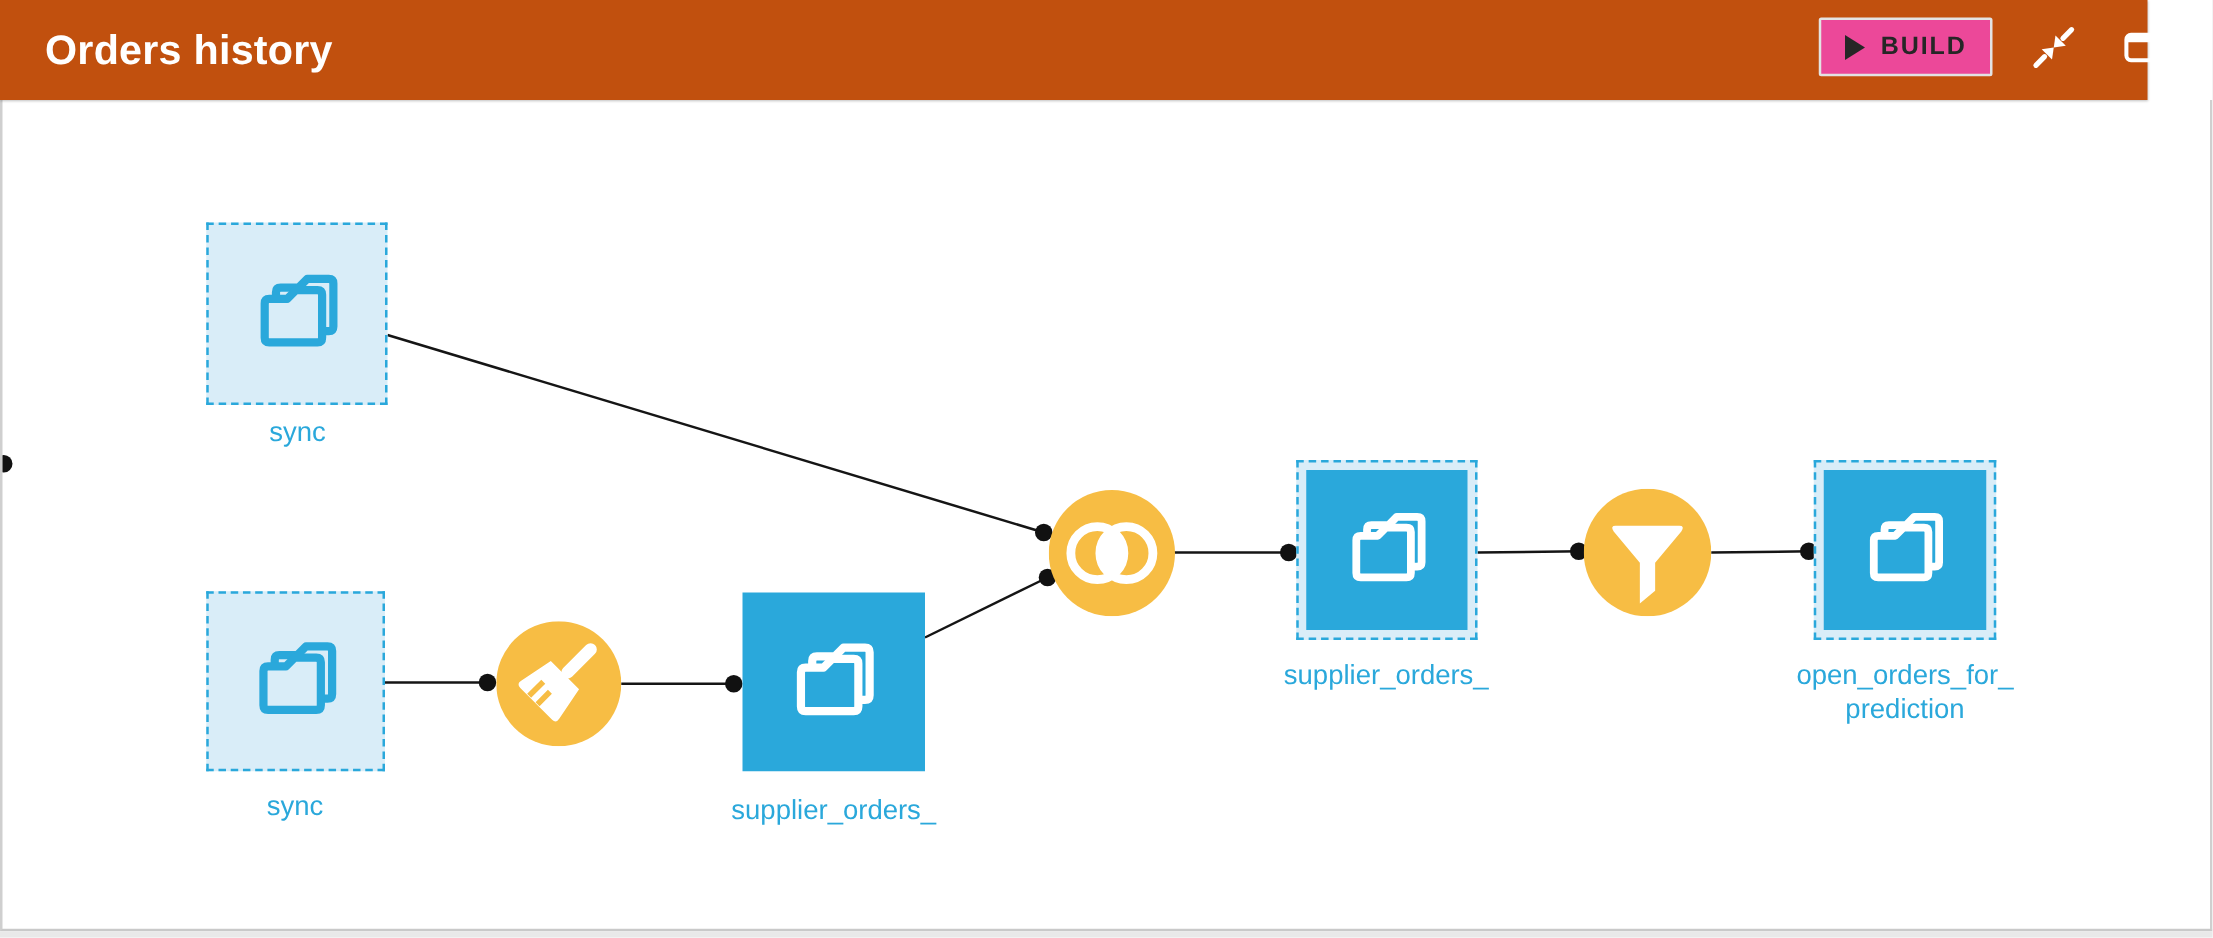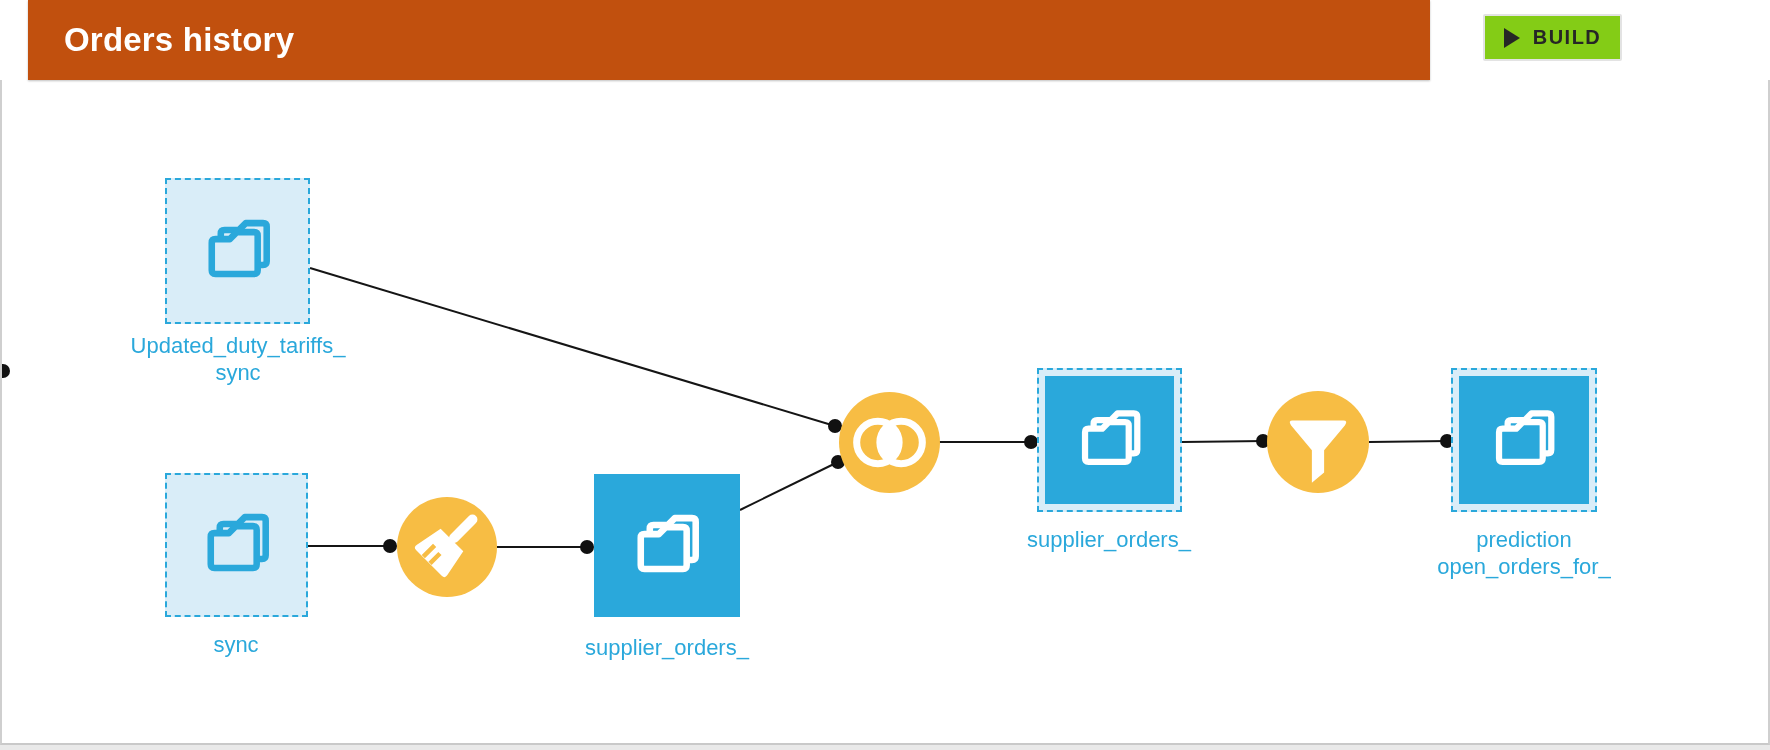--- a/index.html
+++ b/index.html
@@ -1,23 +1,23 @@
 <!DOCTYPE html>
 <html><head>
 <meta charset="utf-8">
 <style>
   html,body{margin:0;padding:0;background:#eaeaea;font-family:"Liberation Sans",sans-serif;}
   .app{position:relative;width:1770px;height:750px;overflow:hidden;background:#fff;}
 
   
-  .header{position:absolute;left:0;top:0;width:1402px;height:80px;background:#c1500e;
-          box-shadow:0 1px 2px rgba(0,0,0,.25);z-index:5;margin-left:28px;}
+  .header{position:absolute;left:0;top:0;width:1718px;height:80px;background:#c1500e;
+          box-shadow:0 1px 2px rgba(0,0,0,.25);z-index:5;}
   .header-title{position:absolute;left:36px;top:0;height:80px;line-height:80px;
                 color:#fff;font-size:33px;font-weight:600;letter-spacing:.2px;}
-  .build-btn{position:absolute;left:1455px;top:14px;width:139px;height:47px;background:#84cc16;
+  .build-btn{position:absolute;left:1455px;top:14px;width:139px;height:47px;background:#ec4899;
              border:2px solid #e3e3e3;border-radius:2px;box-sizing:border-box;
              display:flex;align-items:center;justify-content:center;gap:13px;cursor:pointer;}
   .build-btn .play{width:0;height:0;border-left:16px solid #262626;
                    border-top:10px solid transparent;border-bottom:10px solid transparent;}
   .build-btn .build-label{color:#262626;font-size:20px;font-weight:700;letter-spacing:1.5px;}
   .hdr-icon{position:absolute;top:15px;width:46px;height:46px;display:flex;
             align-items:center;justify-content:center;cursor:pointer;}
   .hdr-icon svg{width:46px;height:46px;}
 
   
@@ -112,21 +112,20 @@
         <circle cx="1" cy="291" r="7"></circle>
       </g>
     </svg>
 
     <div class="tile pending" style="left:163px;top:98px;width:145px;height:146px;">
       <svg viewBox="0 0 100 100">
           <use href="#icon-folder2"></use>
         </svg>
     </div>
     <div class="node-label" style="left:86px;top:252px;">
-      <span>Updated_duty_tariffs_</span>
       <span>sync</span>
     </div>
 
     <div class="tile pending" style="left:163px;top:393px;width:143px;height:144px;">
       <svg viewBox="0 0 100 100">
           <use href="#icon-folder2"></use>
         </svg>
     </div>
     <div class="node-label" style="left:84px;top:551px;">
       <span>sync</span>
@@ -180,20 +179,20 @@
     </div>
 
     <div class="tile selected" style="left:1449px;top:288px;width:146px;height:144px;">
       <div class="tile-core">
         <svg viewBox="0 0 100 100">
             <use href="#icon-folder2"></use>
           </svg>
       </div>
     </div>
     <div class="node-label" style="left:1372px;top:446px;">
+      <span>open_orders_for_</span>
       <span>prediction</span>
-      <span>open_orders_for_</span>
     </div>
 
   </div>
 
   <div class="footer-strip"></div>
 </div>
 
 </body></html>

